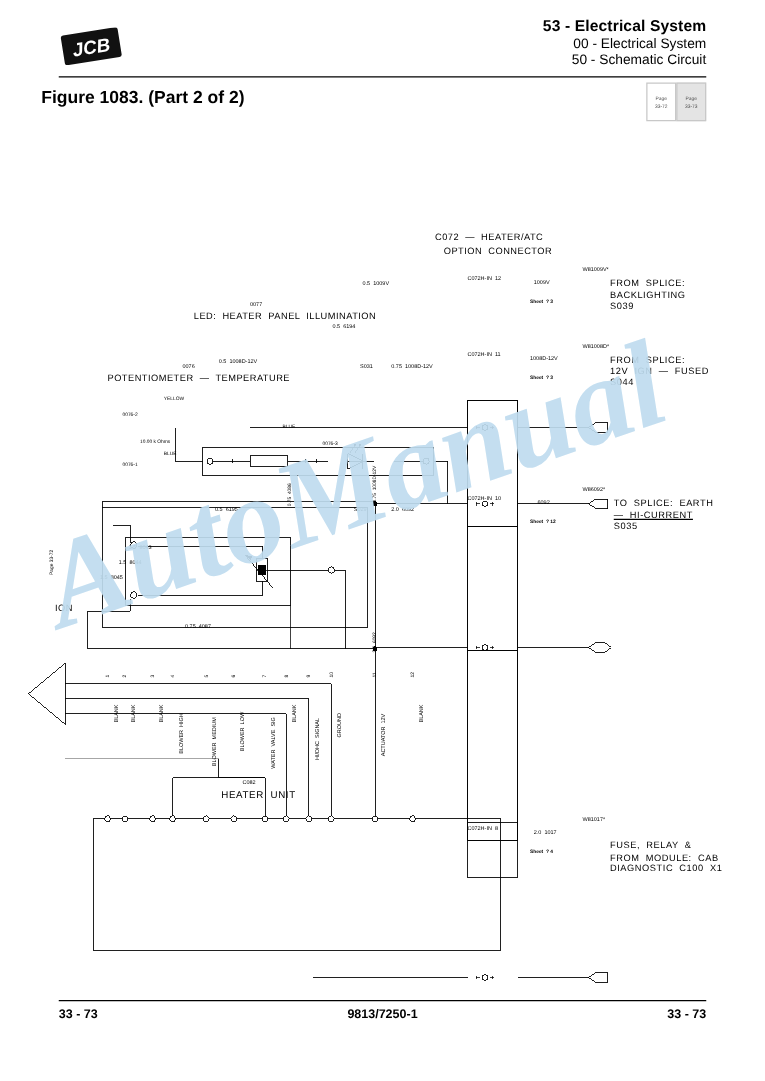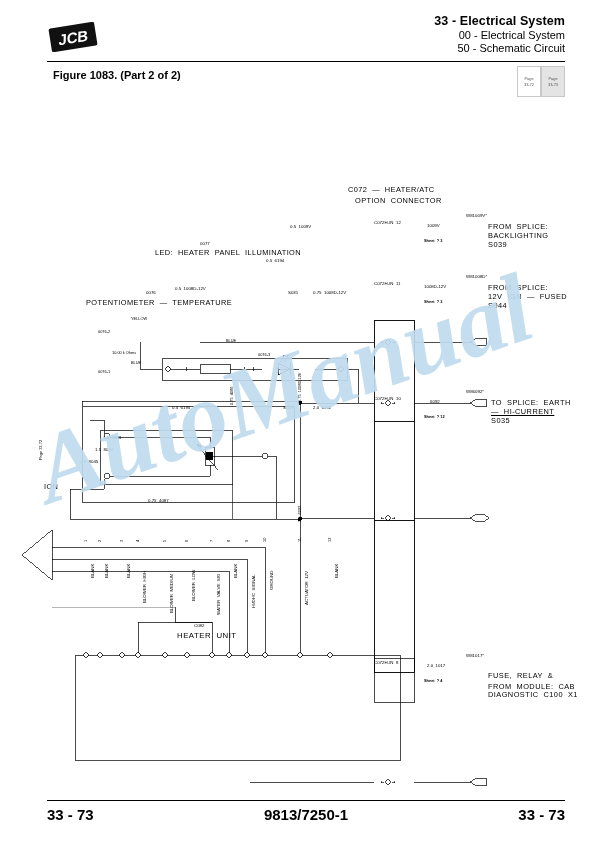--- a/index.html
+++ b/index.html
@@ -23,37 +23,37 @@
   }
   .hdr1 { font-size:12.5px; font-weight:bold; color:#000; letter-spacing:0.1px; }
   .hdr2 { font-size:11px; color:#000; }
   .hdr3 { font-size:11px; color:#000; }
 
   #hrule-top {
     position:absolute; left:47px; top:61px; width:518px; height:1px; background:#000;
   }
 
   #figure-caption {
-    position:absolute; left:53px; top:69px;
-    font-size:11px; font-weight:bold; color:#000;
+    position:absolute; left:33px; top:69px;
+    font-size:14px; font-weight:bold; color:#000;
   }
 
   
   #page-tabs { position:absolute; right:47px; top:66px; display:flex; }
   .ptab {
     width:24px; height:31px; border:1px solid #c8c8c8;
     display:flex; flex-direction:column; align-items:center; justify-content:center;
     font-size:3.9px; color:#555; line-height:1.35; background:#fff;
   }
   .ptab.active { background:#e4e4e4; }
   .ptab span { display:block; }
 
   
   #hrule-bot { position:absolute; left:47px; top:800px; width:518px; height:1px; background:#000; }
-  .foot { position:absolute; top:806px; font-size:15px; font-weight:bold; color:#000; }
+  .foot { position:absolute; top:806px; font-size:10px; font-weight:bold; color:#000; }
   #foot-left  { left:47px; }
   #foot-mid   { left:0; width:612px; text-align:center; }
   #foot-right { right:47px; }
 
   
   #watermark {
     position:absolute; left:48px; top:415px;
     width:520px; height:170px;
     pointer-events:none;
     font-family:"Liberation Serif", serif;
@@ -94,21 +94,21 @@
   <div id="jcb-logo">
     <svg width="52" height="30" viewBox="0 0 52 30">
       <g transform="rotate(-9 26 15)">
         <rect x="3" y="3" width="46" height="24" rx="2" fill="#111"></rect>
         <text x="26" y="21" font-family="Liberation Sans, sans-serif" font-size="15" font-weight="bold" fill="#fff" text-anchor="middle" transform="skewX(-10) translate(3,0)">JCB</text>
       </g>
     </svg>
   </div>
 
   <div id="header-titles">
-    <div class="hdr1">33 - Electrical System</div>
+    <div class="hdr1">53 - Electrical System</div>
     <div class="hdr2">00 - Electrical System</div>
     <div class="hdr3">50 - Schematic Circuit</div>
   </div>
 
   <div id="page-tabs">
     <div class="ptab">
       <span>Page</span>
       <span>33-72</span>
     </div>
     <div class="ptab active">

